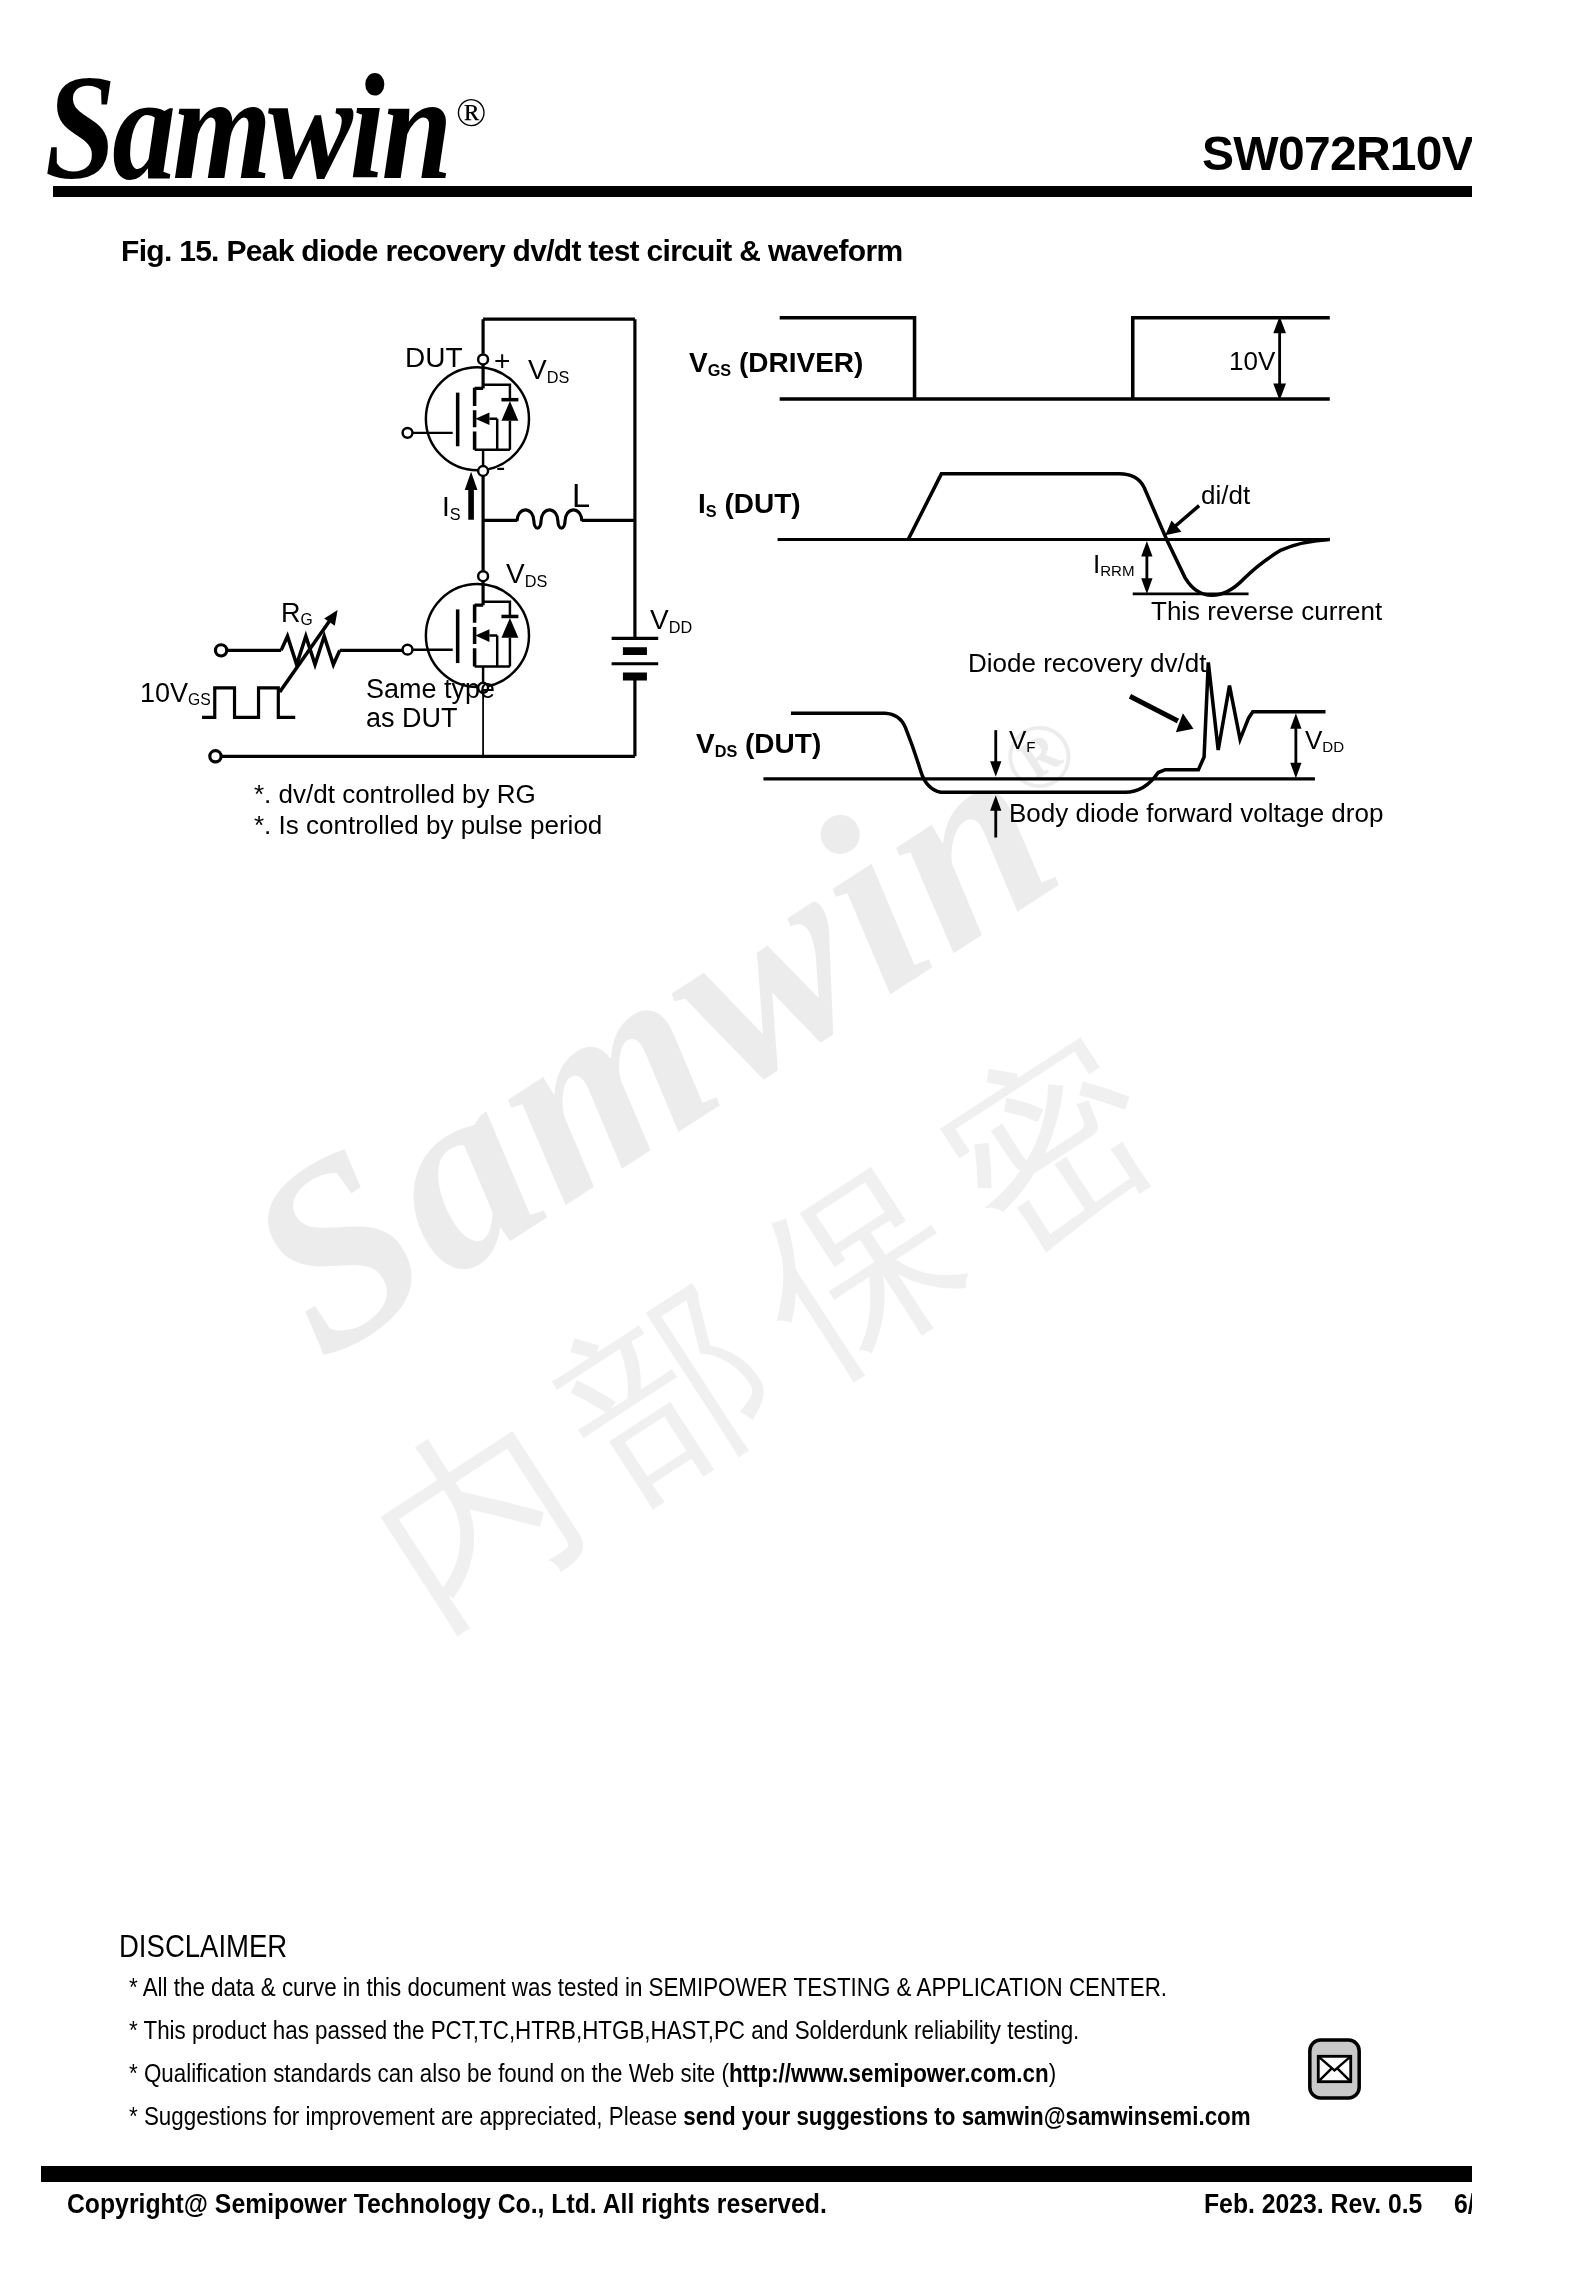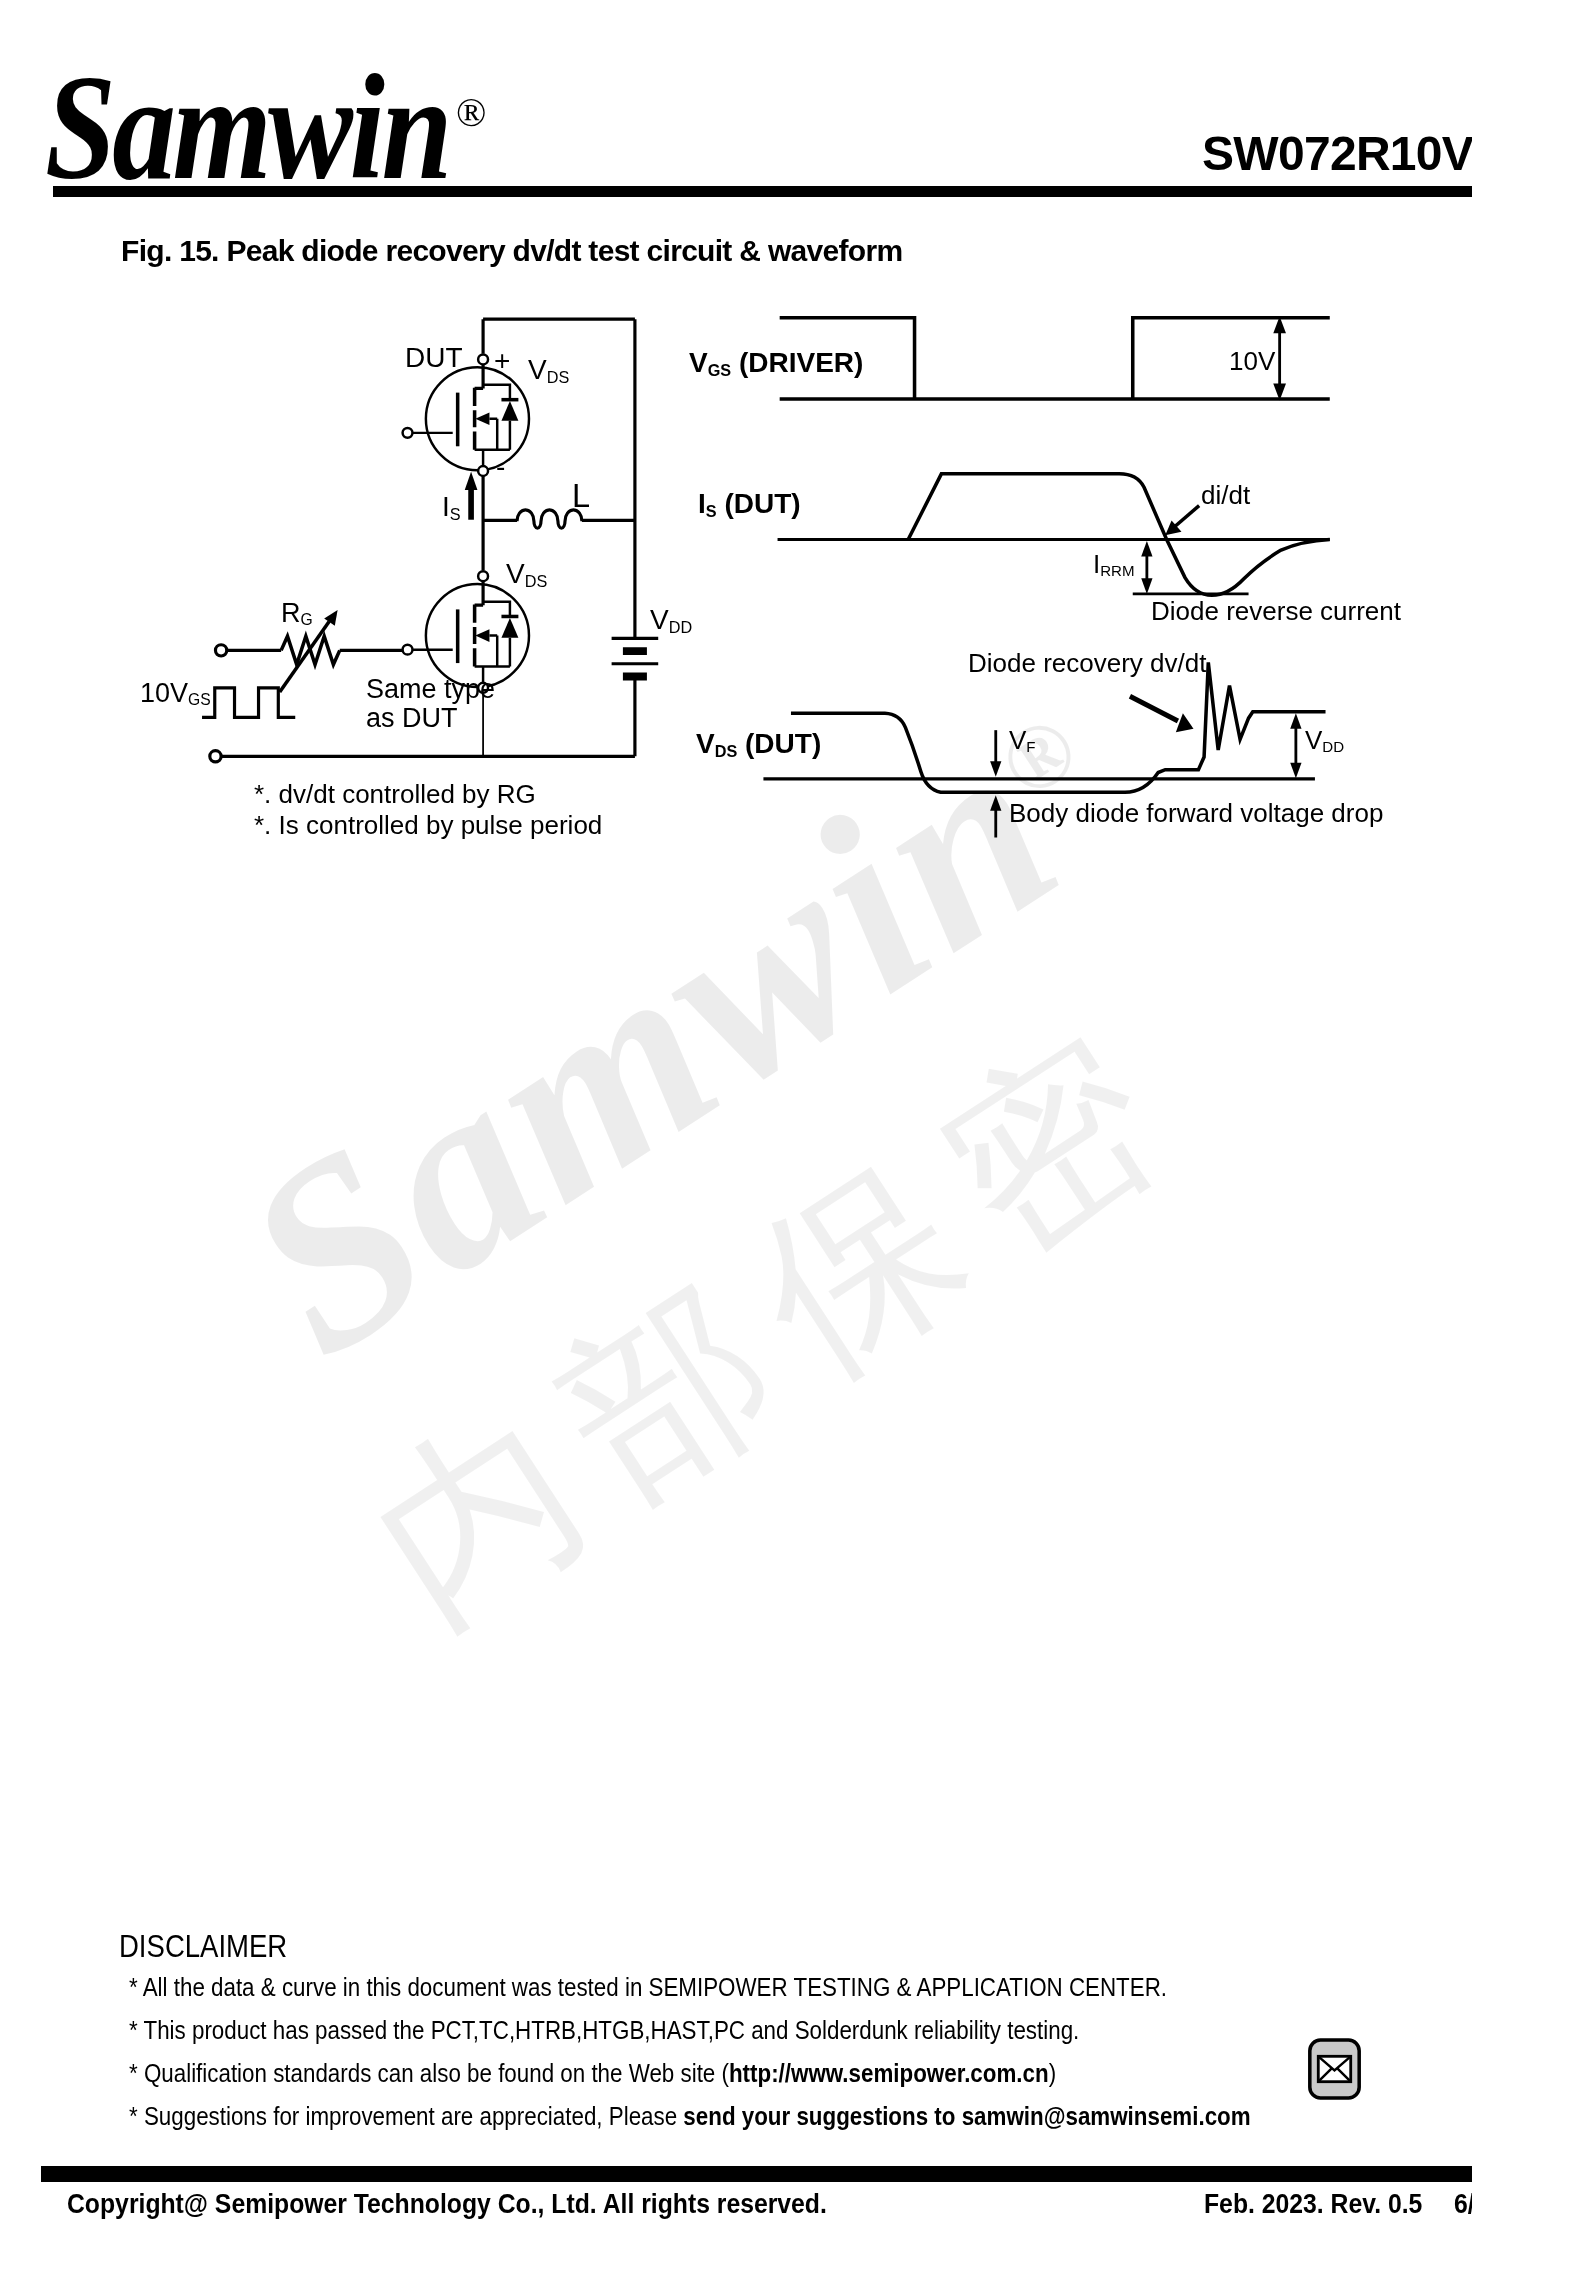--- a/index.html
+++ b/index.html
@@ -157,21 +157,21 @@
   </div>
   <div class="lab" style="left:650px;top:605px;"><span>V</span><sub>DD</sub></div>
   <div class="lab small" style="left:254px;top:781px;text-align:right;">*. dv/dt controlled by RG</div>
   <div class="lab small" style="left:254px;top:812px;">*. Is controlled by pulse period</div>
 
   <div class="lab b" style="left:678px;top:348px;margin-left:11px;"><span>V</span><sub>GS</sub><span> (DRIVER)</span></div>
   <div class="lab small" style="left:1229px;top:348px;">10V</div>
   <div class="lab b" style="left:698px;top:489px;"><span>I</span><sub>S</sub><span> (DUT)</span></div>
   <div class="lab small" style="left:1201px;top:482px;">di/dt</div>
   <div class="lab small" style="left:1093px;top:551px;"><span>I</span><sub>RRM</sub></div>
-  <div class="lab small" style="left:1151px;top:598px;">Diode reverse current</div>
+  <div class="lab small" style="left:1151px;top:598px;">This reverse current</div>
   <div class="lab small" style="left:968px;top:650px;">Diode recovery dv/dt</div>
   <div class="lab b" style="left:696px;top:729px;"><span>V</span><sub>DS</sub><span> (DUT)</span></div>
   <div class="lab small" style="left:1009px;top:727px;"><span>V</span><sub>F</sub></div>
   <div class="lab small" style="left:1305px;top:727px;"><span>V</span><sub>DD</sub></div>
   <div class="lab small" style="left:1009px;top:800px;">Body diode forward voltage drop</div>
 
   <div class="abs wm wm-samwin"><span>Samwin</span><span class="wm-reg">®</span></div>
   <div class="abs wm wm-cn">内部保密</div>
 
   <div class="abs disc-head"><span class="cond">DISCLAIMER</span></div>

